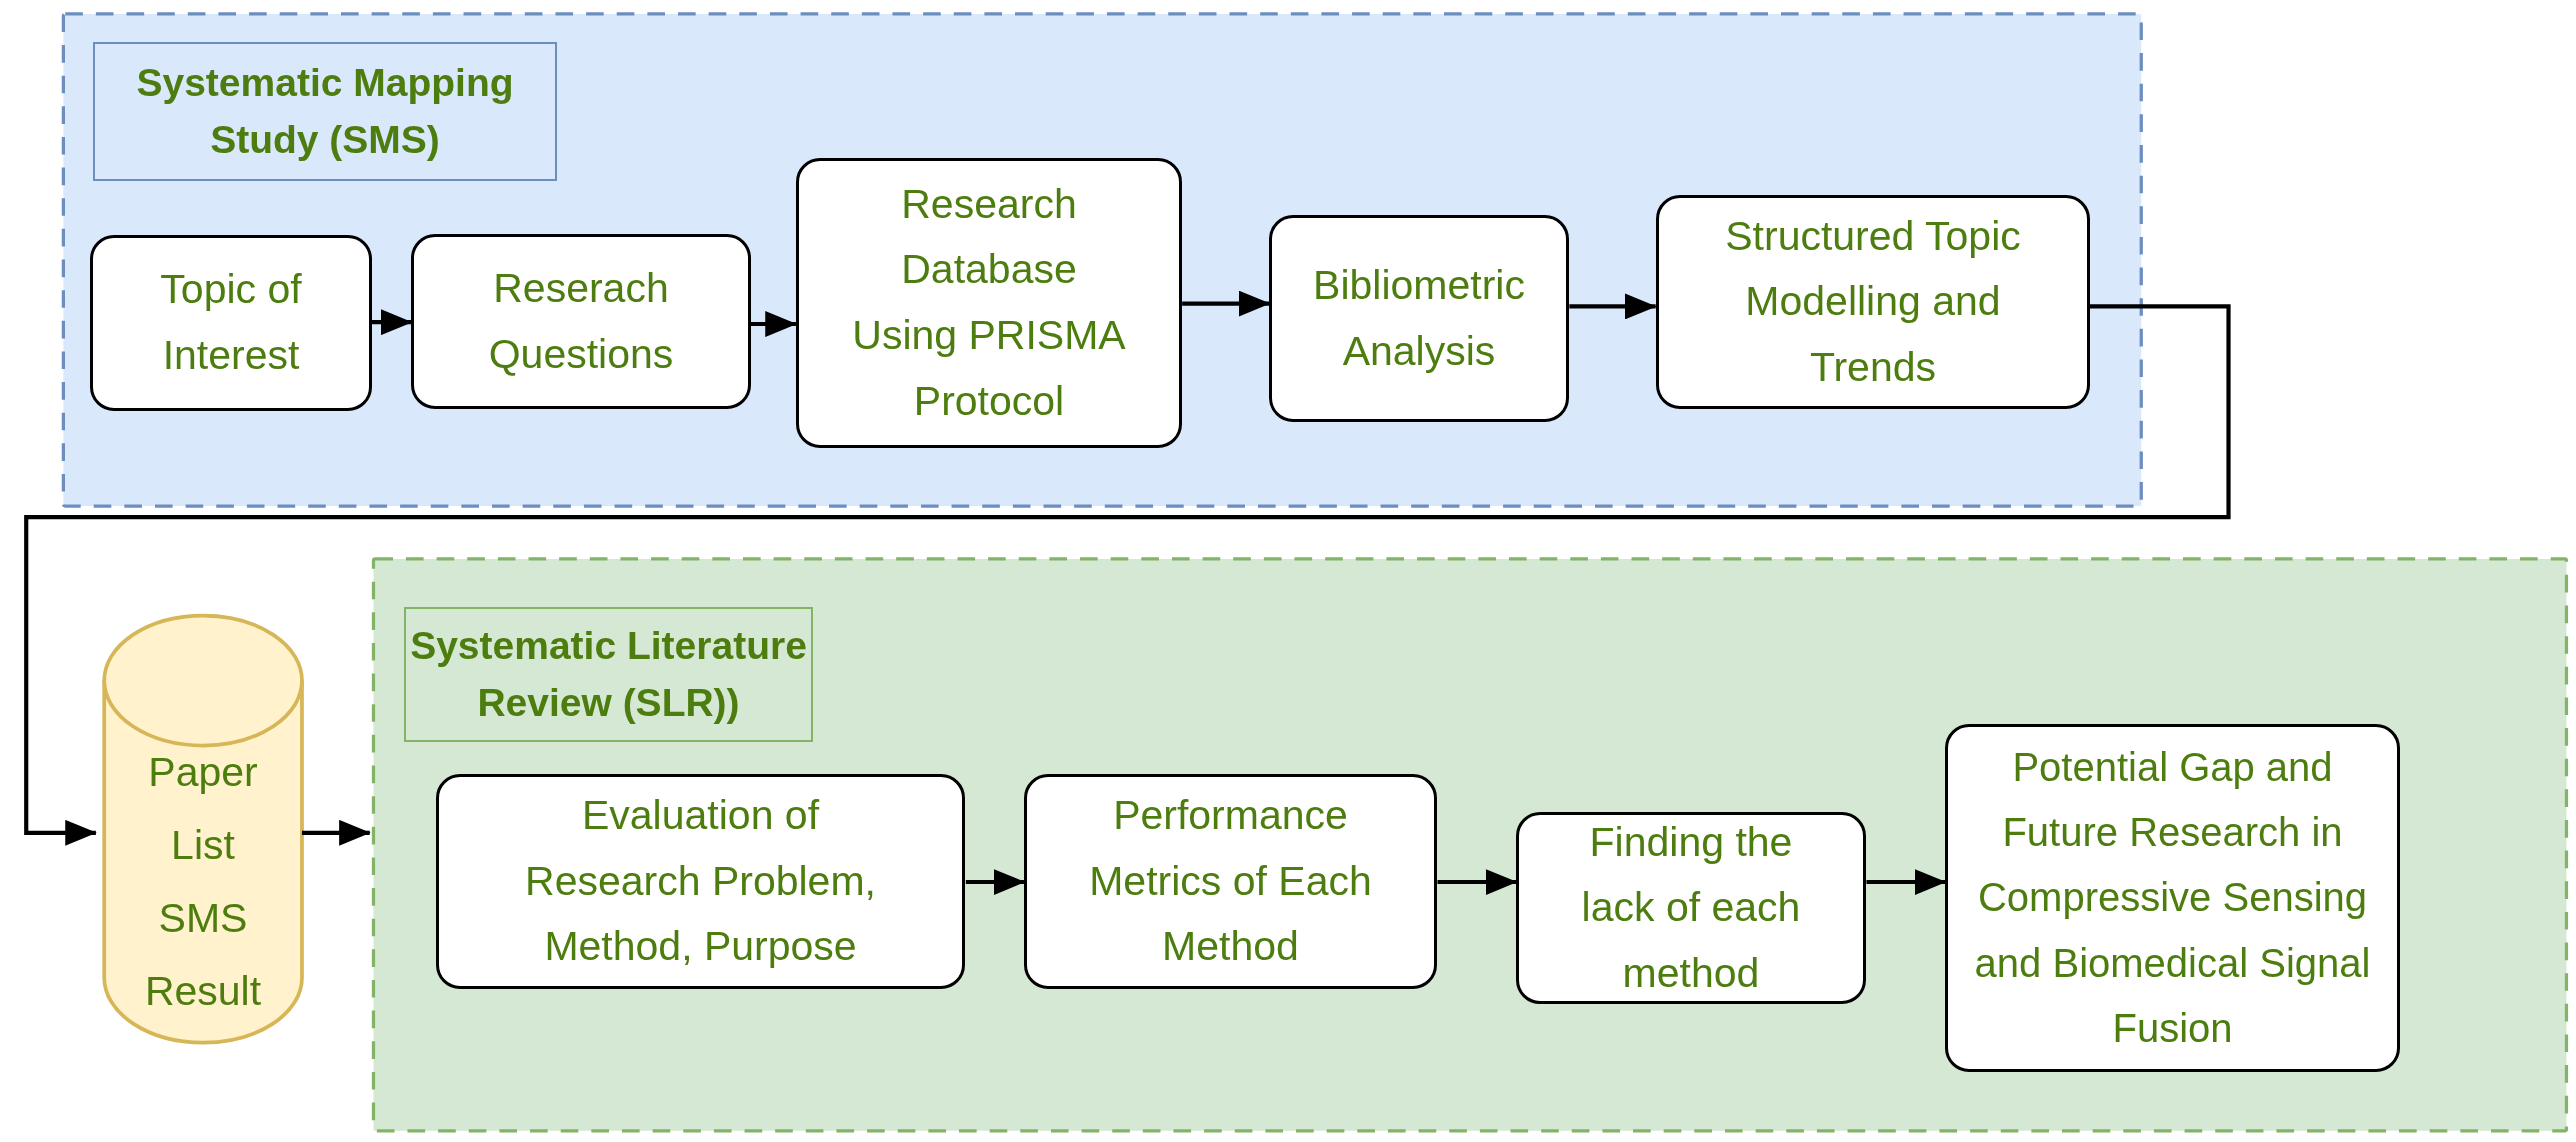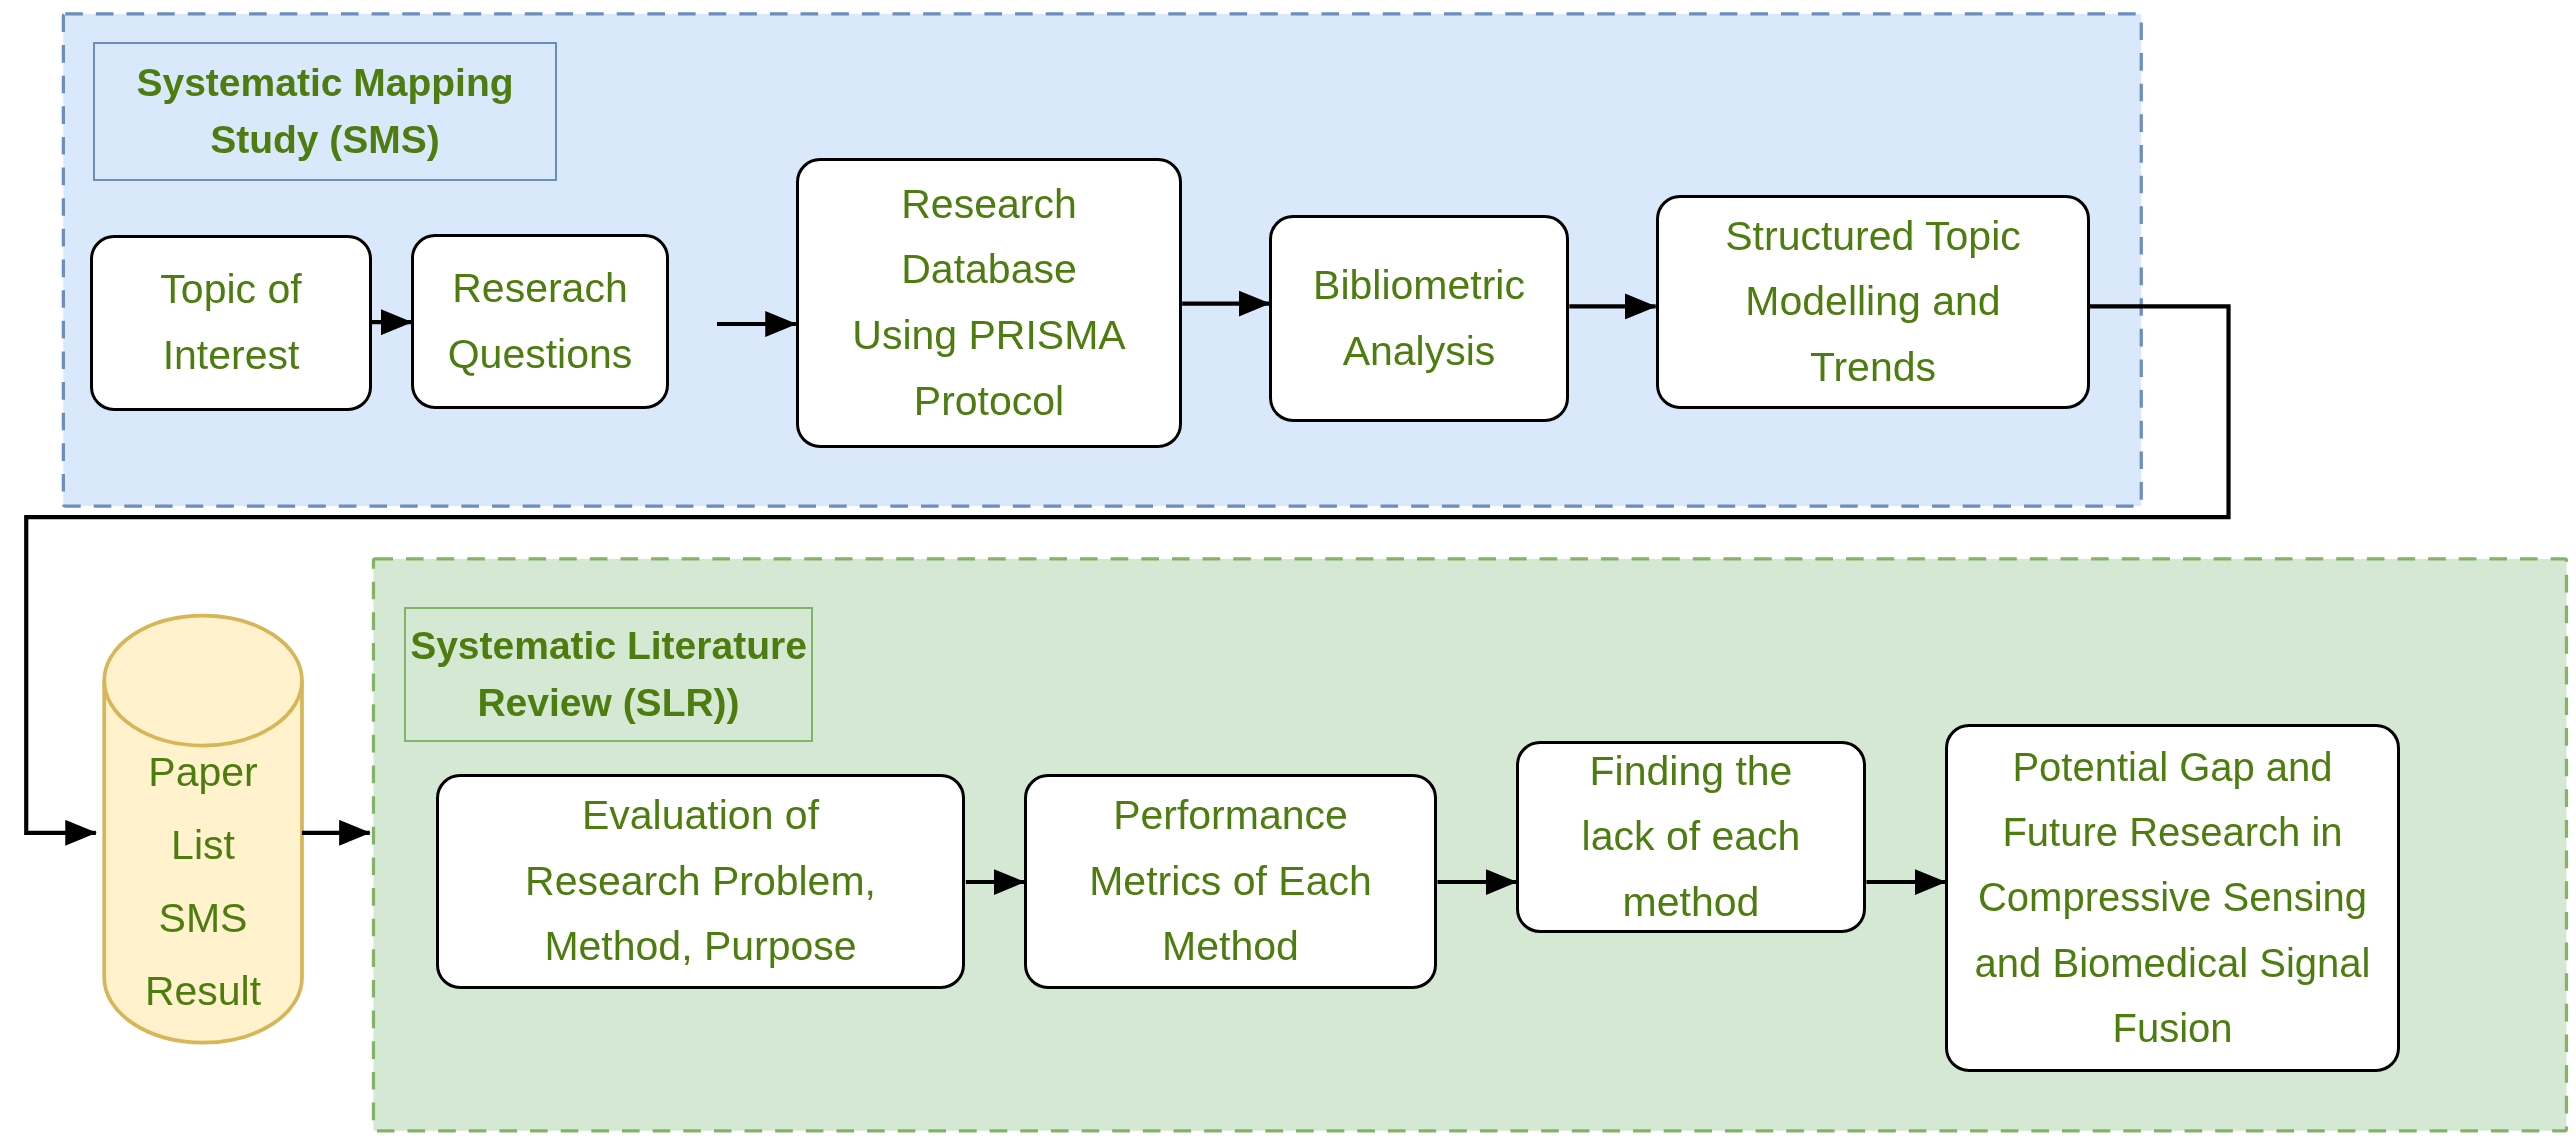--- a/index.html
+++ b/index.html
@@ -62,21 +62,21 @@
 
   <div class="group-title sms-title" style="left:93px;top:42px;width:464px;height:139px;">Systematic Mapping
 Study (SMS)</div>
   <div class="group-title slr-title" style="left:404px;top:599px;width:409px;height:135px;margin-top:8px;">Systematic Literature
 Review (SLR))</div>
 
   <div class="node" style="left:90px;top:235px;width:282px;height:176px;">
     <span class="lbl">Topic of
 Interest</span>
   </div>
-  <div class="node" style="left:411px;top:234px;width:258px;height:175px;">
+  <div class="node" style="left:411px;top:234px;width:340px;height:175px;">
     <span class="lbl">Reserach
 Questions</span>
   </div>
   <div class="node" style="left:796px;top:158px;width:386px;height:290px;">
     <span class="lbl">Research
 Database
 Using PRISMA
 Protocol</span>
   </div>
   <div class="node" style="left:1269px;top:215px;width:300px;height:207px;">
@@ -97,21 +97,21 @@
   <div class="node" style="left:1024px;top:774px;width:413px;height:215px;">
     <span class="lbl">Performance
 Metrics of Each
 Method</span>
   </div>
   <div class="node" style="left:436px;top:774px;width:529px;height:215px;">
     <span class="lbl">Evaluation of
 Research Problem,
 Method, Purpose</span>
   </div>
-  <div class="node" style="left:1516px;top:741px;width:350px;height:192px;">
+  <div class="node" style="left:1516px;top:812px;width:350px;height:192px;">
     <span class="lbl">Finding the
 lack of each
 method</span>
   </div>
   <div class="node" style="left:1945px;top:724px;width:455px;height:348px;font-size:40px;line-height:1.63;">
     <span class="lbl">Potential Gap and
 Future Research in
 Compressive Sensing
 and Biomedical Signal
 Fusion</span>

